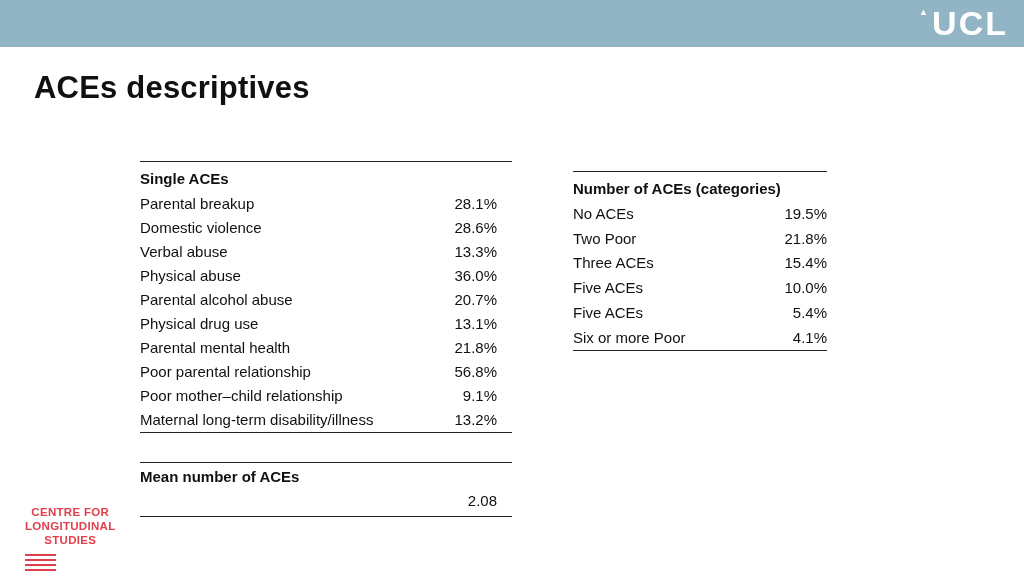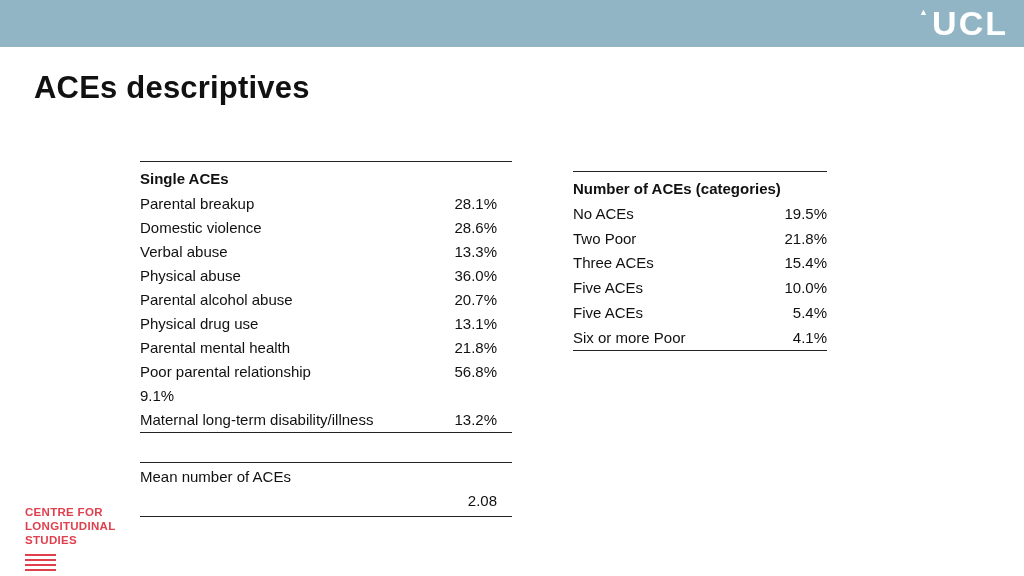--- a/index.html
+++ b/index.html
@@ -51,28 +51,28 @@
   .t-value { text-align: right; }
   .tbl-left .t-value { padding-right: 15px; }
 
   .mean-block {
     margin-top: 29px;
     border-top: 1.5px solid #222222;
     border-bottom: 1.5px solid #222222;
     padding: 4px 0 5px 0;
   }
   .mean-block .trow { line-height: 20px; }
-  .mean-block .t-label { font-weight: normal; }
+  .mean-block .t-label { font-weight: bold; }
   .mean-block .t-value { padding-right: 15px; margin-top: 24px; }
 
   
   .cls-logo {
     position: absolute; left: 25px; top: 505px;
     color: #e0404d; font-weight: bold; font-size: 11.5px;
-    line-height: 14px; letter-spacing: 0.3px;
+    line-height: 14px; letter-spacing: 0.3px; text-align: center;
   }
   .cls-lines { margin-top: 7px; }
   .cls-lines .cls-line {
     width: 31px; height: 2px; background: #e0404d; margin-bottom: 3px;
   }
 </style>
 </head>
 <body>
 
 <div class="slide">
@@ -115,20 +115,21 @@
       </div>
       <div class="trow">
         <span class="t-label">Parental mental health</span>
         <span class="t-value">21.8%</span>
       </div>
       <div class="trow">
         <span class="t-label">Poor parental relationship</span>
         <span class="t-value">56.8%</span>
       </div>
       <div class="trow">
+        <span class="t-label">Poor mother–child relationship</span>
         <span class="t-value">9.1%</span>
       </div>
       <div class="trow">
         <span class="t-label">Maternal long-term disability/illness</span>
         <span class="t-value">13.2%</span>
       </div>
     </div>
     <div class="mean-block">
       <div class="trow">
         <span class="t-label">Mean number of ACEs</span>

